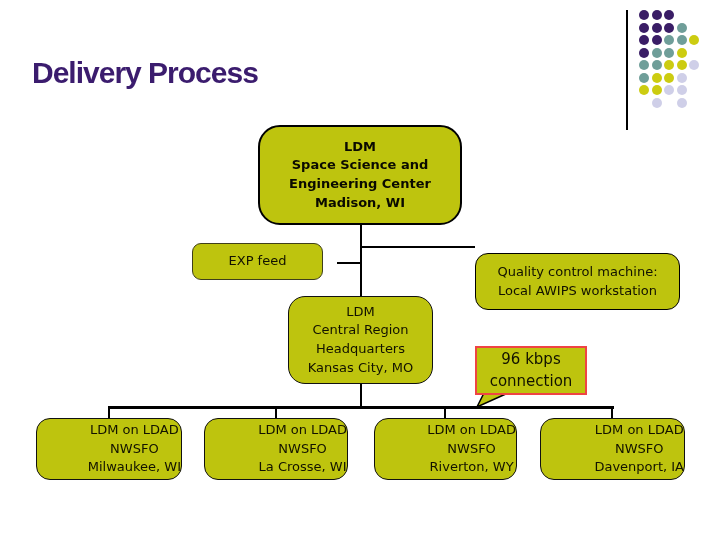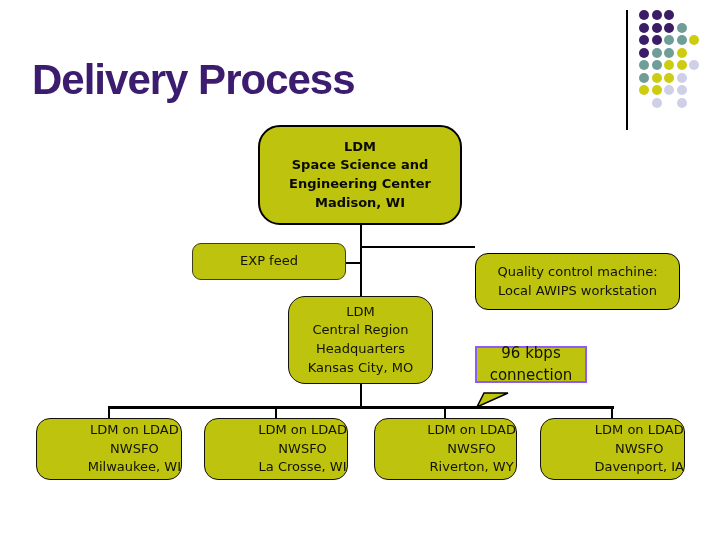--- a/index.html
+++ b/index.html
@@ -3,52 +3,52 @@
 <meta charset="utf-8">
 <style>
   html,body{margin:0;padding:0;background:#888;}
   .slide{
     position:relative; width:720px; height:540px; background:#ffffff;
     overflow:hidden; font-family:"DejaVu Sans", sans-serif;
   }
   .title{
     position:absolute; left:32px; top:56px; margin:0;
     font-family:"Liberation Sans", sans-serif;
-    font-size:42px; font-weight:bold; letter-spacing:-1px;
+    font-size:30px; font-weight:bold; letter-spacing:-1px;
     color:var(--title-color,#3B1C6E); white-space:nowrap;
   }
   .deco-vline{
     position:absolute; left:626px; top:10px; width:2px; height:120px;
     background:var(--line-color,#000);
   }
   .dots{ position:absolute; left:638px; top:9px; width:64px; height:102px; }
   .dot{ position:absolute; width:10px; height:10px; border-radius:50%; }
   .line{ position:absolute; background:var(--line-color,#000); }
   .node{
     position:absolute; background:var(--box-fill,#BEC40E);
     display:flex; align-items:center; justify-content:center;
     text-align:center; color:#121200; font-size:13px; line-height:1.44;
     box-sizing:border-box;
   }
   .node span{ white-space:pre-line; }
   .madison{ left:258px; top:125px; width:204px; height:100px;
     border:2px solid #000; border-radius:22px; font-weight:bold; color:#0a0a00;}
-  .exp{ left:192px; top:243px; width:154px; height:37px;
+  .exp{ left:192px; top:243px; width:131px; height:37px;
     border:1.5px solid #3f3f1a; border-radius:9px; }
   .quality{ left:475px; top:223px; width:205px; height:57px;
     border:1.5px solid #000; border-radius:13px;margin-top:30px; }
   .kansas{ left:288px; top:296px; width:145px; height:88px;
     border:1.5px solid #111; border-radius:17px; }
   .site{ top:418px; height:62px; border:1.5px solid #111; border-radius:14px;justify-content:flex-end; }
   .site1{ left:36px;  width:146px; }
   .site2{ left:204px; width:144px; }
   .site3{ left:374px; width:143px; }
   .site4{ left:540px; width:145px; }
-  .callout{ left:475px; top:346px; width:112px; height:37px;
-    border:2px solid #8b5cf6; border-radius:0; font-size:15px; z-index:3; }
+  .callout{ left:475px; top:346px; width:112px; height:49px;
+    border:2px solid #ef4444; border-radius:0; font-size:15px; z-index:3; }
   .callout-tail{ position:absolute; left:470px; top:392px; z-index:2; }
 </style>
 </head>
 <body>
 
 <div class="slide">
 
   <h1 class="title">Delivery Process</h1>
 
   <div class="deco-vline"></div>

